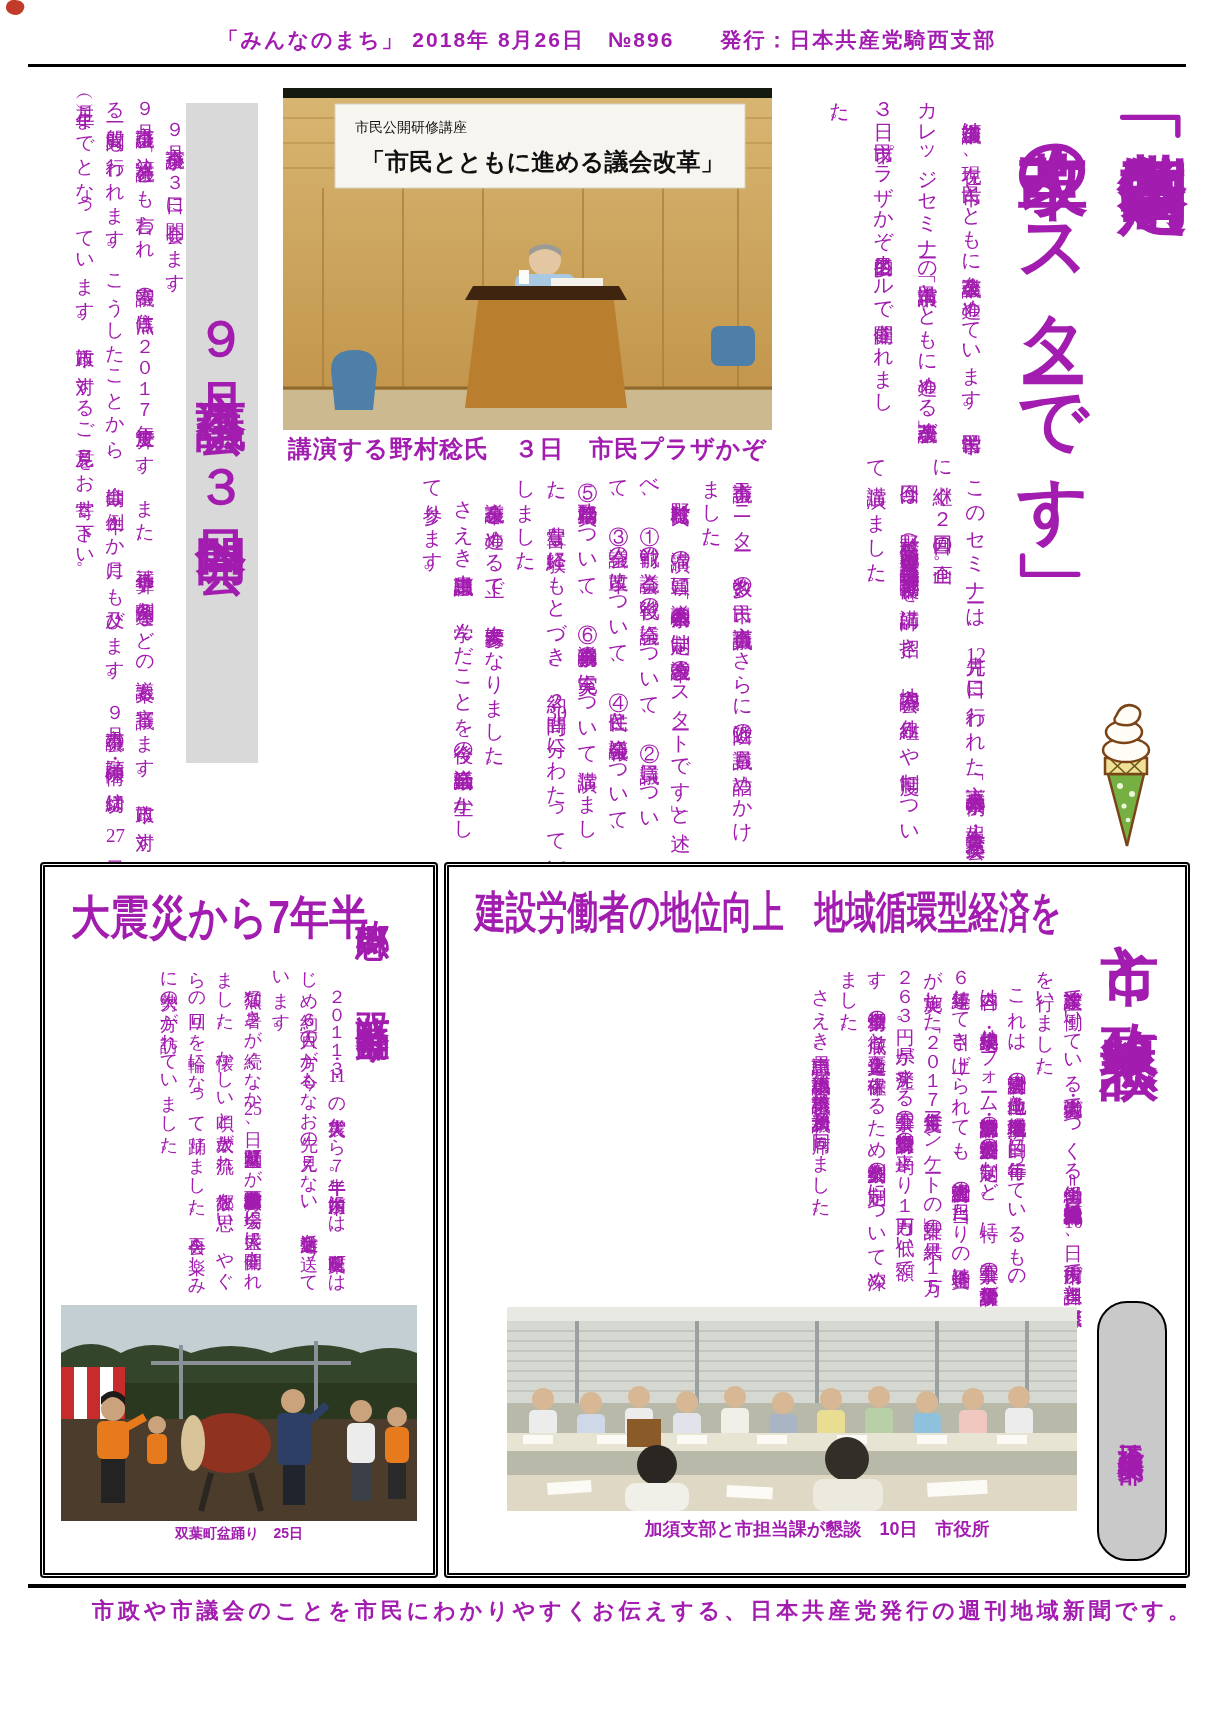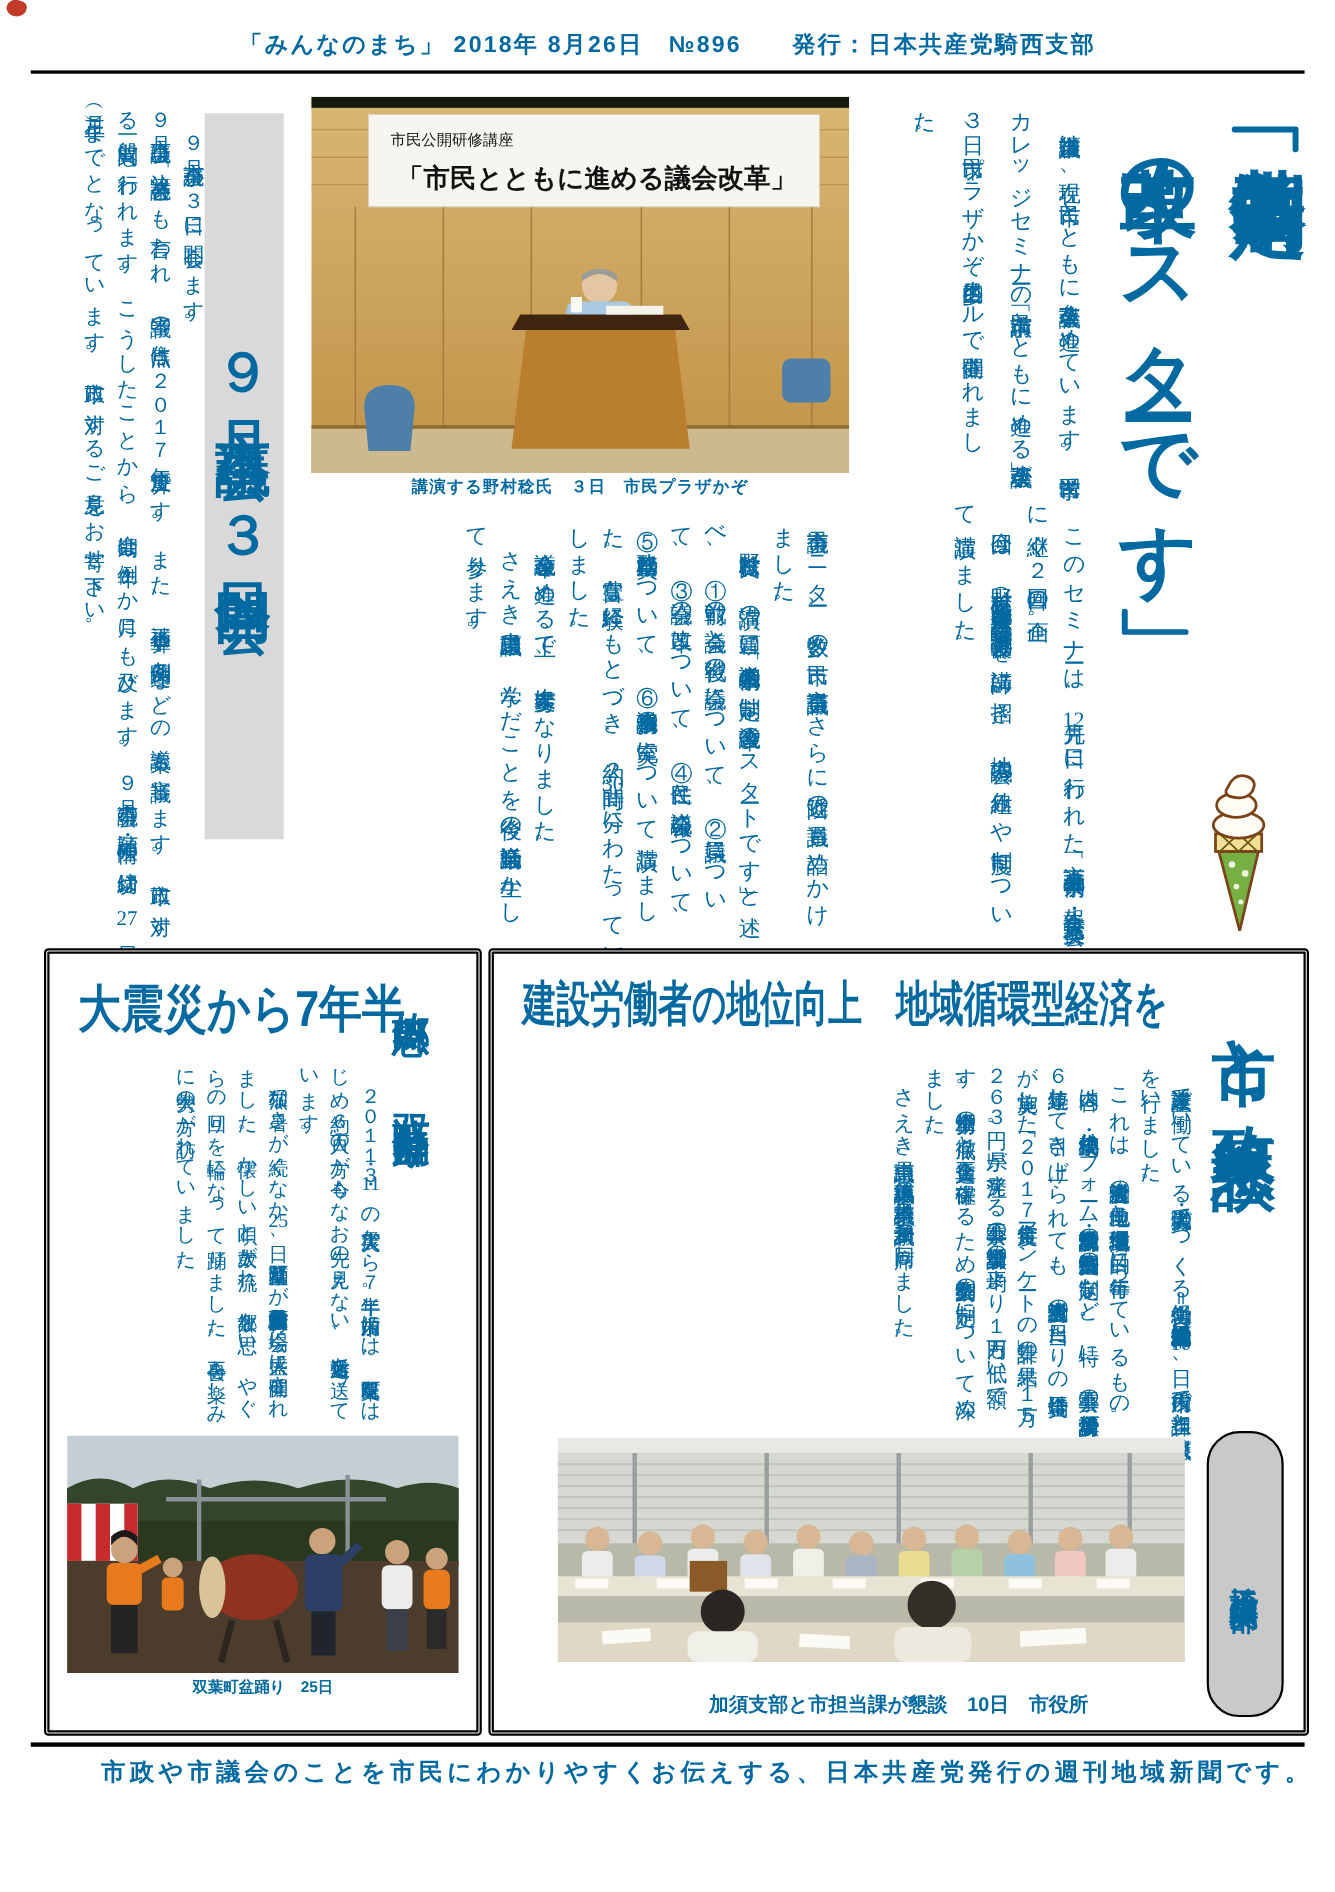--- a/index.html
+++ b/index.html
@@ -1,16 +1,16 @@
 <!DOCTYPE html>
 <html><head>
 <meta charset="utf-8">
 <style>
   html,body{margin:0;padding:0;background:#888;}
-  .page{position:relative;width:1214px;height:1720px;background:#ffffff;color:#0369a1;
+  .page{position:relative;width:1214px;height:1720px;background:#ffffff;color:#a21caf;
         font-family:"Liberation Sans","DejaVu Sans",sans-serif;overflow:hidden;margin:0 auto;}
   .abs{position:absolute;}
   .v{writing-mode:vertical-rl;text-orientation:mixed;}
   .serif{font-family:"Liberation Serif","DejaVu Serif",serif;}
   .tcy{text-combine-upright:all;}
 
   
   .masthead{top:26px;left:0;width:100%;text-align:center;font-size:21px;font-weight:bold;letter-spacing:2px;}
   .rule-top{top:64px;left:28px;width:1158px;height:3px;background:#000;}
   .corner-mark{left:6px;top:0;width:18px;height:15px;background:#c23b2a;border-radius:55% 40% 60% 50%;transform:rotate(14deg);}
@@ -19,21 +19,21 @@
   .main-headline{top:94px;left:1000px;width:204px;height:712px;font-size:70px;font-weight:900;
                  line-height:100px;letter-spacing:2px;}
   .main-headline span{display:block;}
   .icecream{left:1094px;top:700px;}
   .lead-p1{top:88px;left:776px;width:218px;height:346px;font-size:20px;line-height:44px;letter-spacing:0px;}
   .lead-p2{top:446px;left:756px;width:236px;height:404px;font-size:20px;line-height:33px;letter-spacing:2px;}
   .lead-p3{top:466px;left:260px;width:498px;height:384px;font-size:20px;line-height:31px;letter-spacing:1px;}
   .vbody{white-space:normal;}
 
   .photo1{top:88px;left:283px;width:489px;height:342px;}
-  .caption1{top:433px;left:283px;width:489px;text-align:center;font-size:15px;font-weight:bold;letter-spacing:1px;}
+  .caption1{top:433px;left:283px;width:489px;text-align:center;font-size:24px;font-weight:bold;letter-spacing:1px;}
 
   
   .sept-head{left:186px;top:103px;width:72px;height:660px;background:#d9d9d9;display:flex;align-items:center;justify-content:center;}
   .sept-head span{font-size:50px;font-weight:800;letter-spacing:8px;}
   .sept-body{left:30px;top:88px;width:160px;height:764px;font-size:19px;line-height:30px;letter-spacing:2px;}
 
   
   .box{border:5px double #000;border-radius:4px;background:#fff;}
   .box-left{left:40px;top:862px;width:388px;height:706px;}
   .box-right{left:444px;top:862px;width:736px;height:706px;}
@@ -44,21 +44,21 @@
   .photo2{left:16px;top:438px;width:356px;height:216px;}
   .caption2{left:0;top:658px;width:100%;text-align:center;font-size:14px;font-weight:bold;}
 
   .br-headline{left:26px;top:16px;font-size:44px;font-weight:900;transform:scaleX(.70);transform-origin:left top;white-space:nowrap;}
   .br-sub{left:642px;top:32px;height:430px;font-size:58px;font-weight:900;letter-spacing:6px;}
   .br-sidelabel{left:648px;top:434px;width:66px;height:256px;background:#c9c9c9;border:2px solid #000;border-radius:30px;
                 display:flex;align-items:center;justify-content:center;}
   .br-sidelabel span{font-size:26px;font-weight:bold;letter-spacing:2px;}
   .br-body{left:34px;top:90px;width:604px;height:344px;font-size:19px;line-height:28px;letter-spacing:0px;}
   .photo3{left:58px;top:440px;width:570px;height:204px;}
-  .caption3{left:0;top:650px;width:100%;text-align:center;font-size:18px;font-weight:bold;margin-top:20px;}
+  .caption3{left:0;top:650px;width:100%;text-align:center;font-size:18px;font-weight:bold;}
 
   
   .rule-bottom{top:1584px;left:28px;width:1158px;height:4px;background:#000;}
   .footer-text{top:1596px;left:0;width:100%;text-align:center;font-size:22px;font-weight:bold;letter-spacing:4px;margin-left:36px;}
 </style>
 </head>
 <body>
 
 <div class="page">
 

